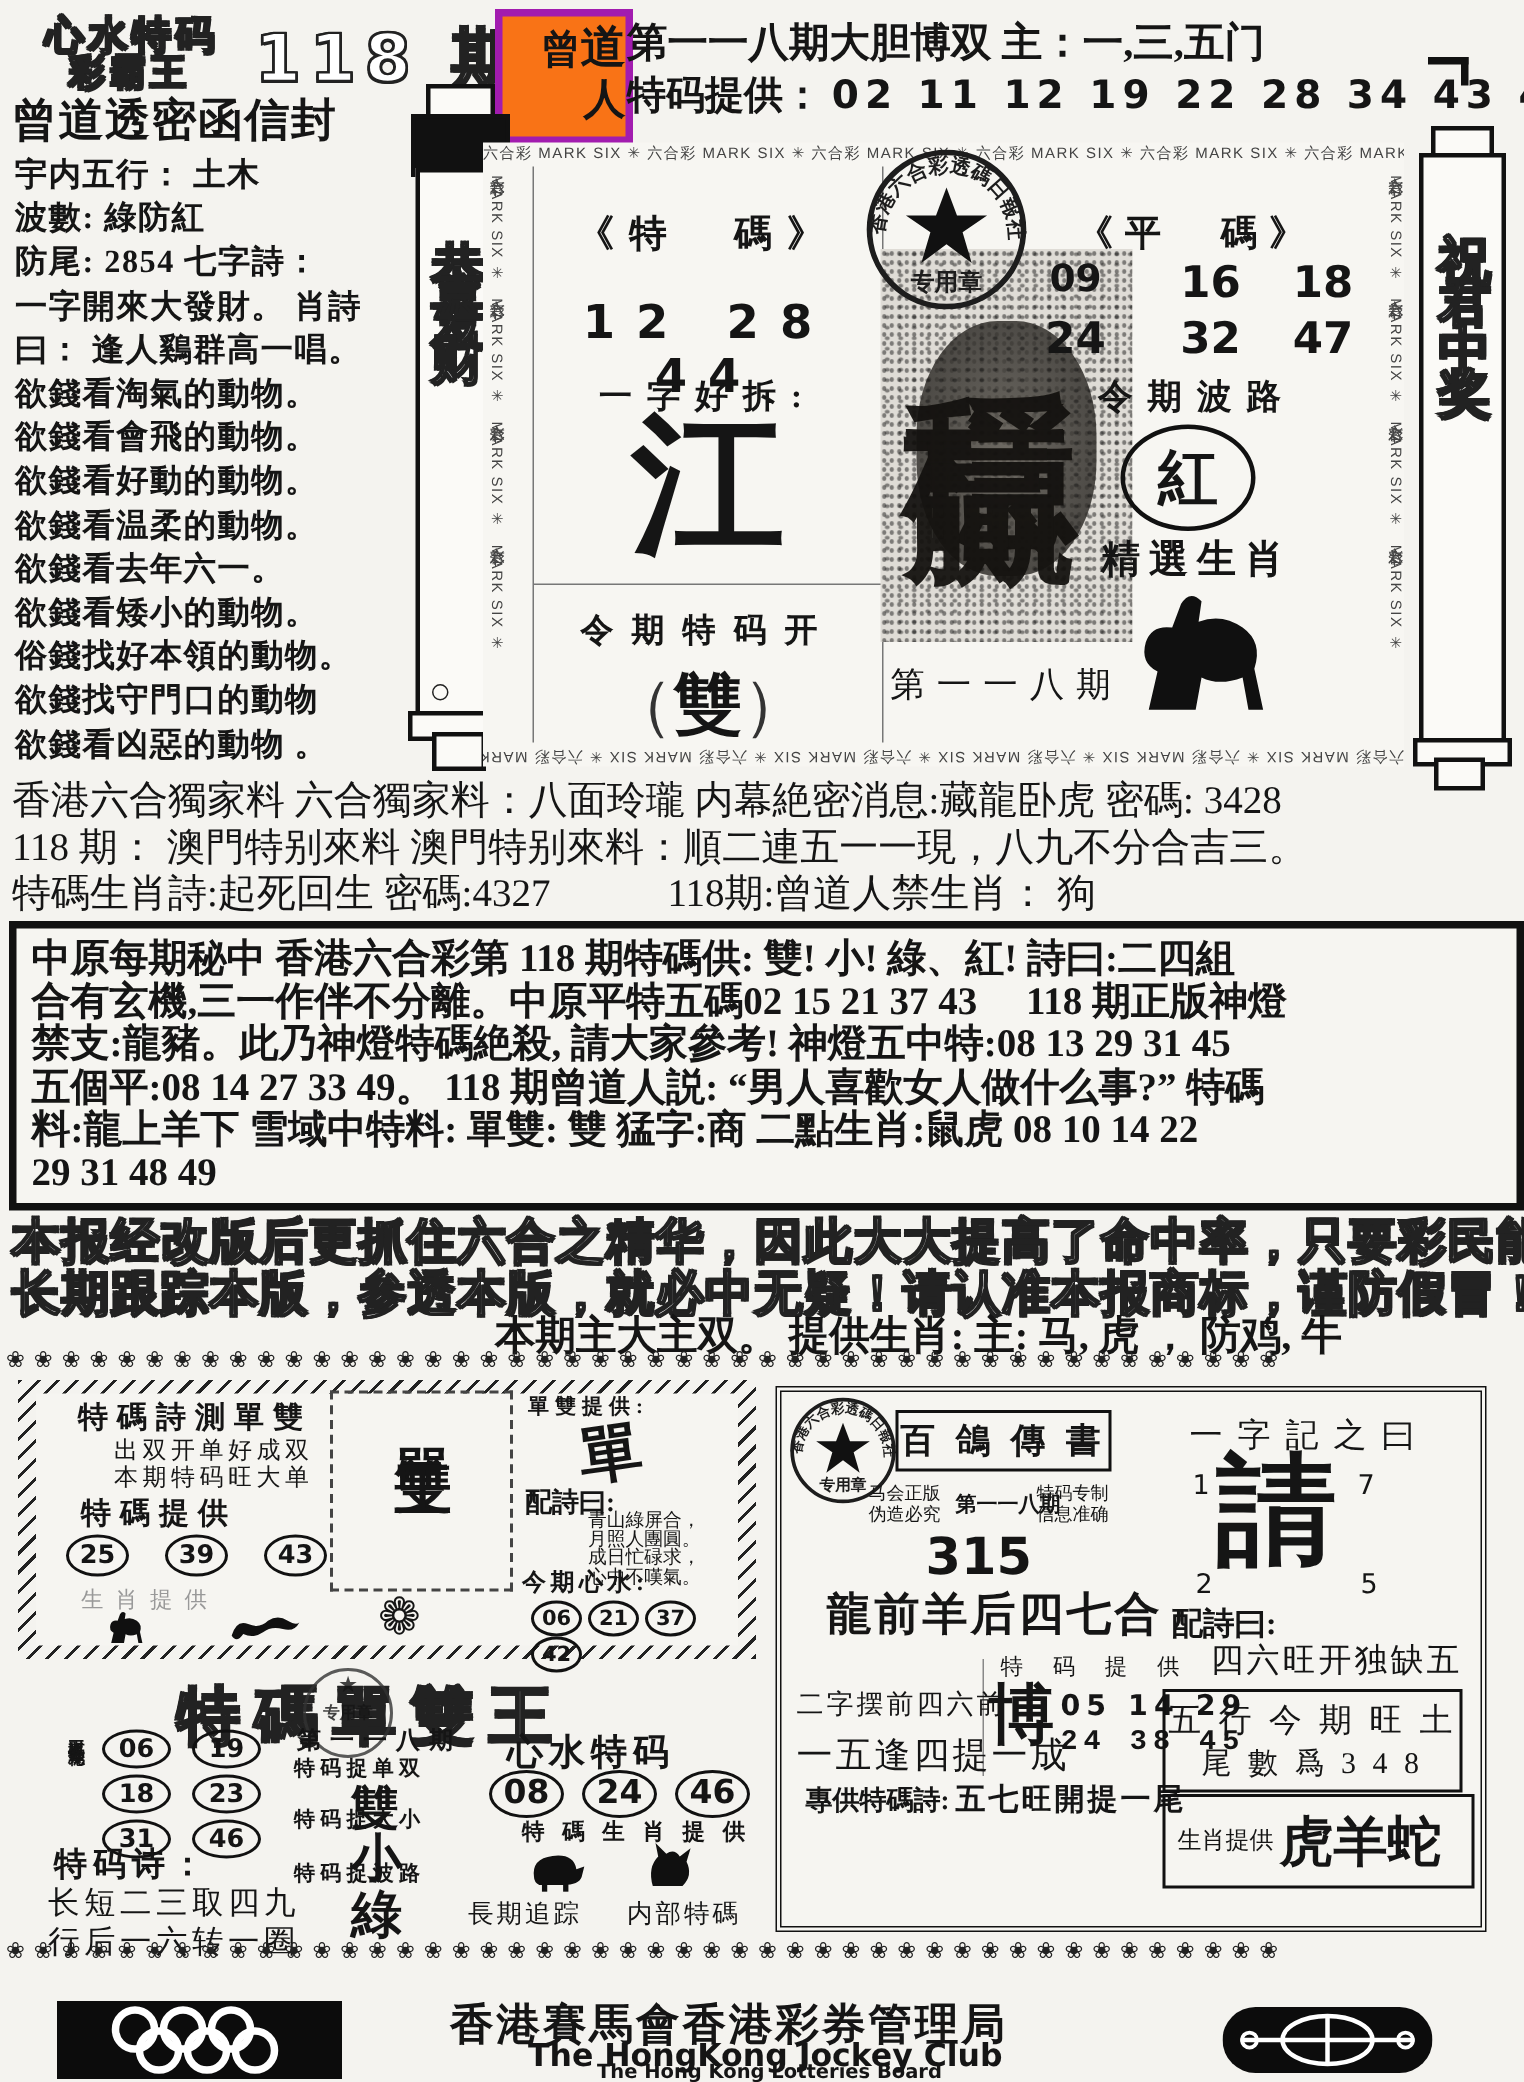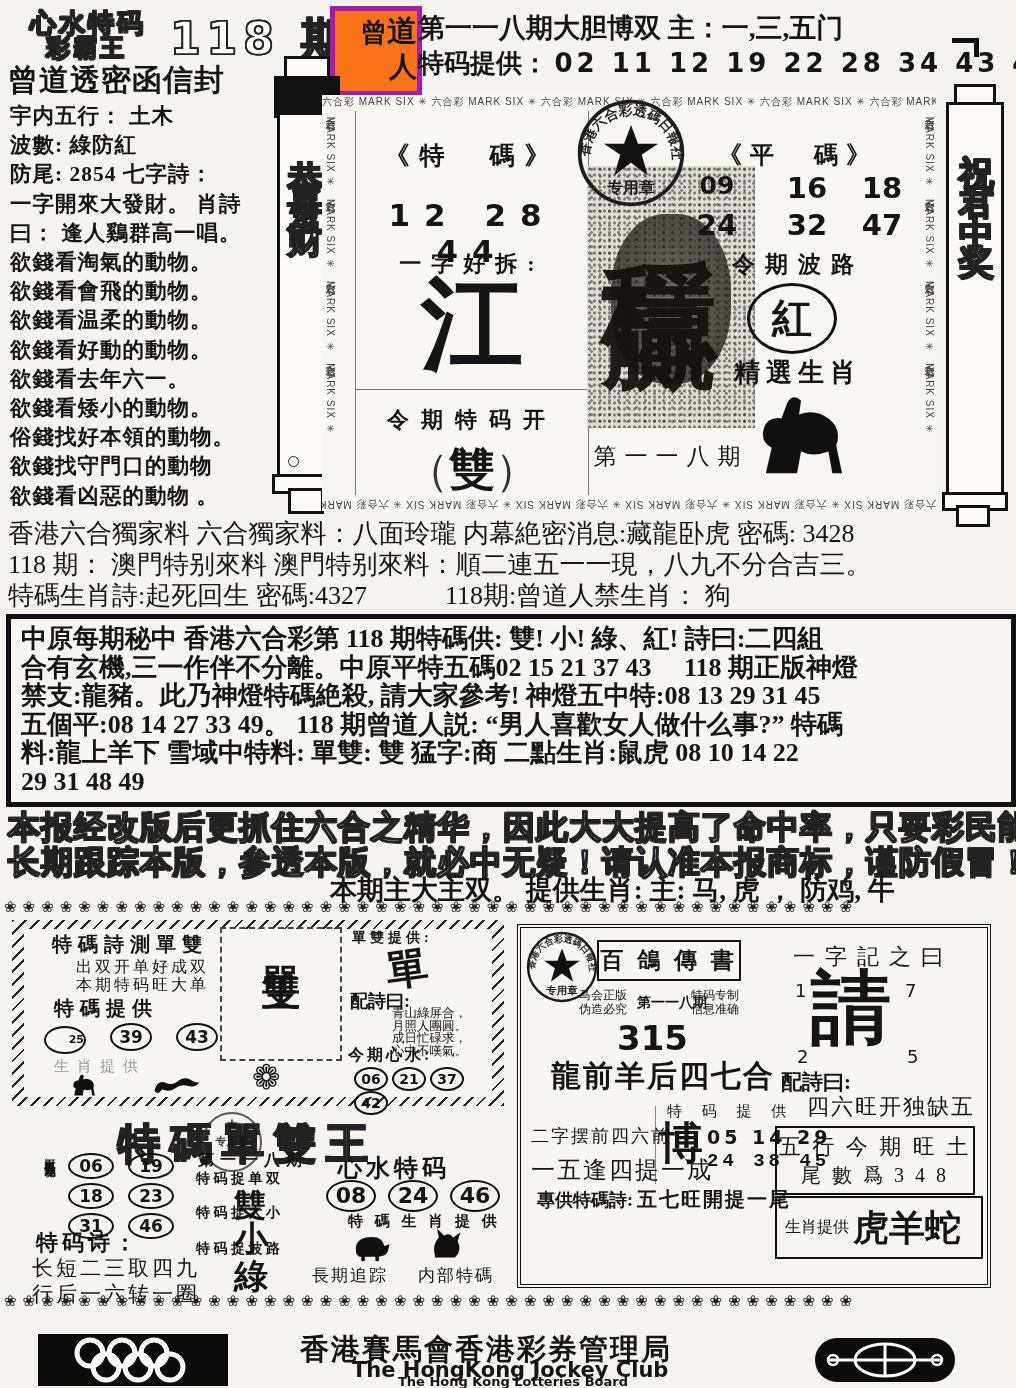--- a/index.html
+++ b/index.html
@@ -46,22 +46,22 @@
   <div class="abs" style="left:952px;top:38px;width:22px;height:14px;border-top:5px solid #111;border-right:5px solid #111;"></div>
 
   <div class="abs" style="left:10px;top:102px;width:260px;">
     <div class="poemline">宇内五行： 土木</div>
     <div class="poemline">波數:  綠防紅</div>
     <div class="poemline">防尾:  2854  七字詩：</div>
     <div class="poemline">一字開來大發財。 肖詩</div>
     <div class="poemline">曰：  逢人鷄群高一唱。</div>
     <div class="poemline">欲錢看淘氣的動物。</div>
     <div class="poemline">欲錢看會飛的動物。</div>
+    <div class="poemline">欲錢看好動的動物。</div>
     <div class="poemline">欲錢看温柔的動物。</div>
-    <div class="poemline">欲錢看好動的動物。</div>
     <div class="poemline">欲錢看去年六一。</div>
     <div class="poemline">欲錢看矮小的動物。</div>
     <div class="poemline">俗錢找好本領的動物。</div>
     <div class="poemline">欲錢找守門口的動物</div>
     <div class="poemline">欲錢看凶惡的動物 。</div>
   </div>
 
   <div class="abs cap" style="left:284px;top:56px;width:40px;height:18px;"></div>
   <div class="abs cap" style="left:274px;top:76px;width:60px;height:36px;background:#111;"></div>
   <div class="abs scrollbody" style="left:277px;top:112px;width:50px;height:362px;text-align:center;">
@@ -153,21 +153,21 @@
 
   <div class="abs divider" style="left:4px;top:898px;width:1008px;">❀❀❀❀❀❀❀❀❀❀❀❀❀❀❀❀❀❀❀❀❀❀❀❀❀❀❀❀❀❀❀❀❀❀❀❀❀❀❀❀❀❀❀❀❀❀</div>
 
   <div class="abs" style="left:12px;top:920px;width:492px;height:186px;background:repeating-linear-gradient(135deg,#222 0 2px,transparent 2px 9px);padding:9px 12px;box-sizing:border-box;">
     <div style="position:relative;width:100%;height:100%;background:#f6f5f1;">
       <div class="abs b" style="left:28px;top:2px;font-size:20px;letter-spacing:6px;">特碼詩測單雙</div>
       <div class="abs" style="left:52px;top:28px;font-size:16px;letter-spacing:3px;">出双开单好成双</div>
       <div class="abs" style="left:52px;top:46px;font-size:16px;letter-spacing:3px;">本期特码旺大单</div>
       <div class="abs b" style="left:30px;top:66px;font-size:20px;letter-spacing:6px;">特碼提供</div>
       <div class="abs" style="left:20px;top:94px;">
-        <span class="circ" style="width:38px;height:24px;line-height:24px;font-size:11px;margin-right:24px;text-align:right;">25</span><span class="circ" style="width:38px;height:24px;line-height:24px;font-size:17px;margin-right:24px;">39</span><span class="circ" style="width:38px;height:24px;line-height:24px;font-size:17px;">43</span>
+        <span class="circ" style="width:38px;height:24px;line-height:24px;font-size:17px;margin-right:24px;">25</span><span class="circ" style="width:38px;height:24px;line-height:24px;font-size:17px;margin-right:24px;">39</span><span class="circ" style="width:38px;height:24px;line-height:24px;font-size:17px;">43</span>
       </div>
       <div class="abs" style="left:30px;top:128px;font-size:15px;color:#999;letter-spacing:8px;">生肖提供</div>
       <svg class="abs" style="left:34px;top:144px;" width="52" height="24" viewBox="0 0 110 90">
           <path d="M18 84 L24 58 Q12 52 16 38 Q20 26 34 28 L40 12 Q46 2 54 10 L52 24 Q68 18 82 28 Q96 38 90 56 L96 84 L86 84 L82 62 Q66 68 54 62 L50 84 Z" fill="#101010"></path>
         </svg>
       <svg class="abs" style="left:120px;top:146px;" width="66" height="22" viewBox="0 0 90 40">
           <path d="M4 28 Q10 8 24 14 Q38 20 48 10 Q60 2 72 10 Q82 16 86 12 Q80 24 66 20 Q52 16 42 24 Q30 32 18 26 Q10 38 4 28" fill="#101010"></path>
         </svg>
 
       <div class="abs" style="left:196px;top:-2px;width:118px;height:130px;border:2px dashed #444;text-align:center;">

